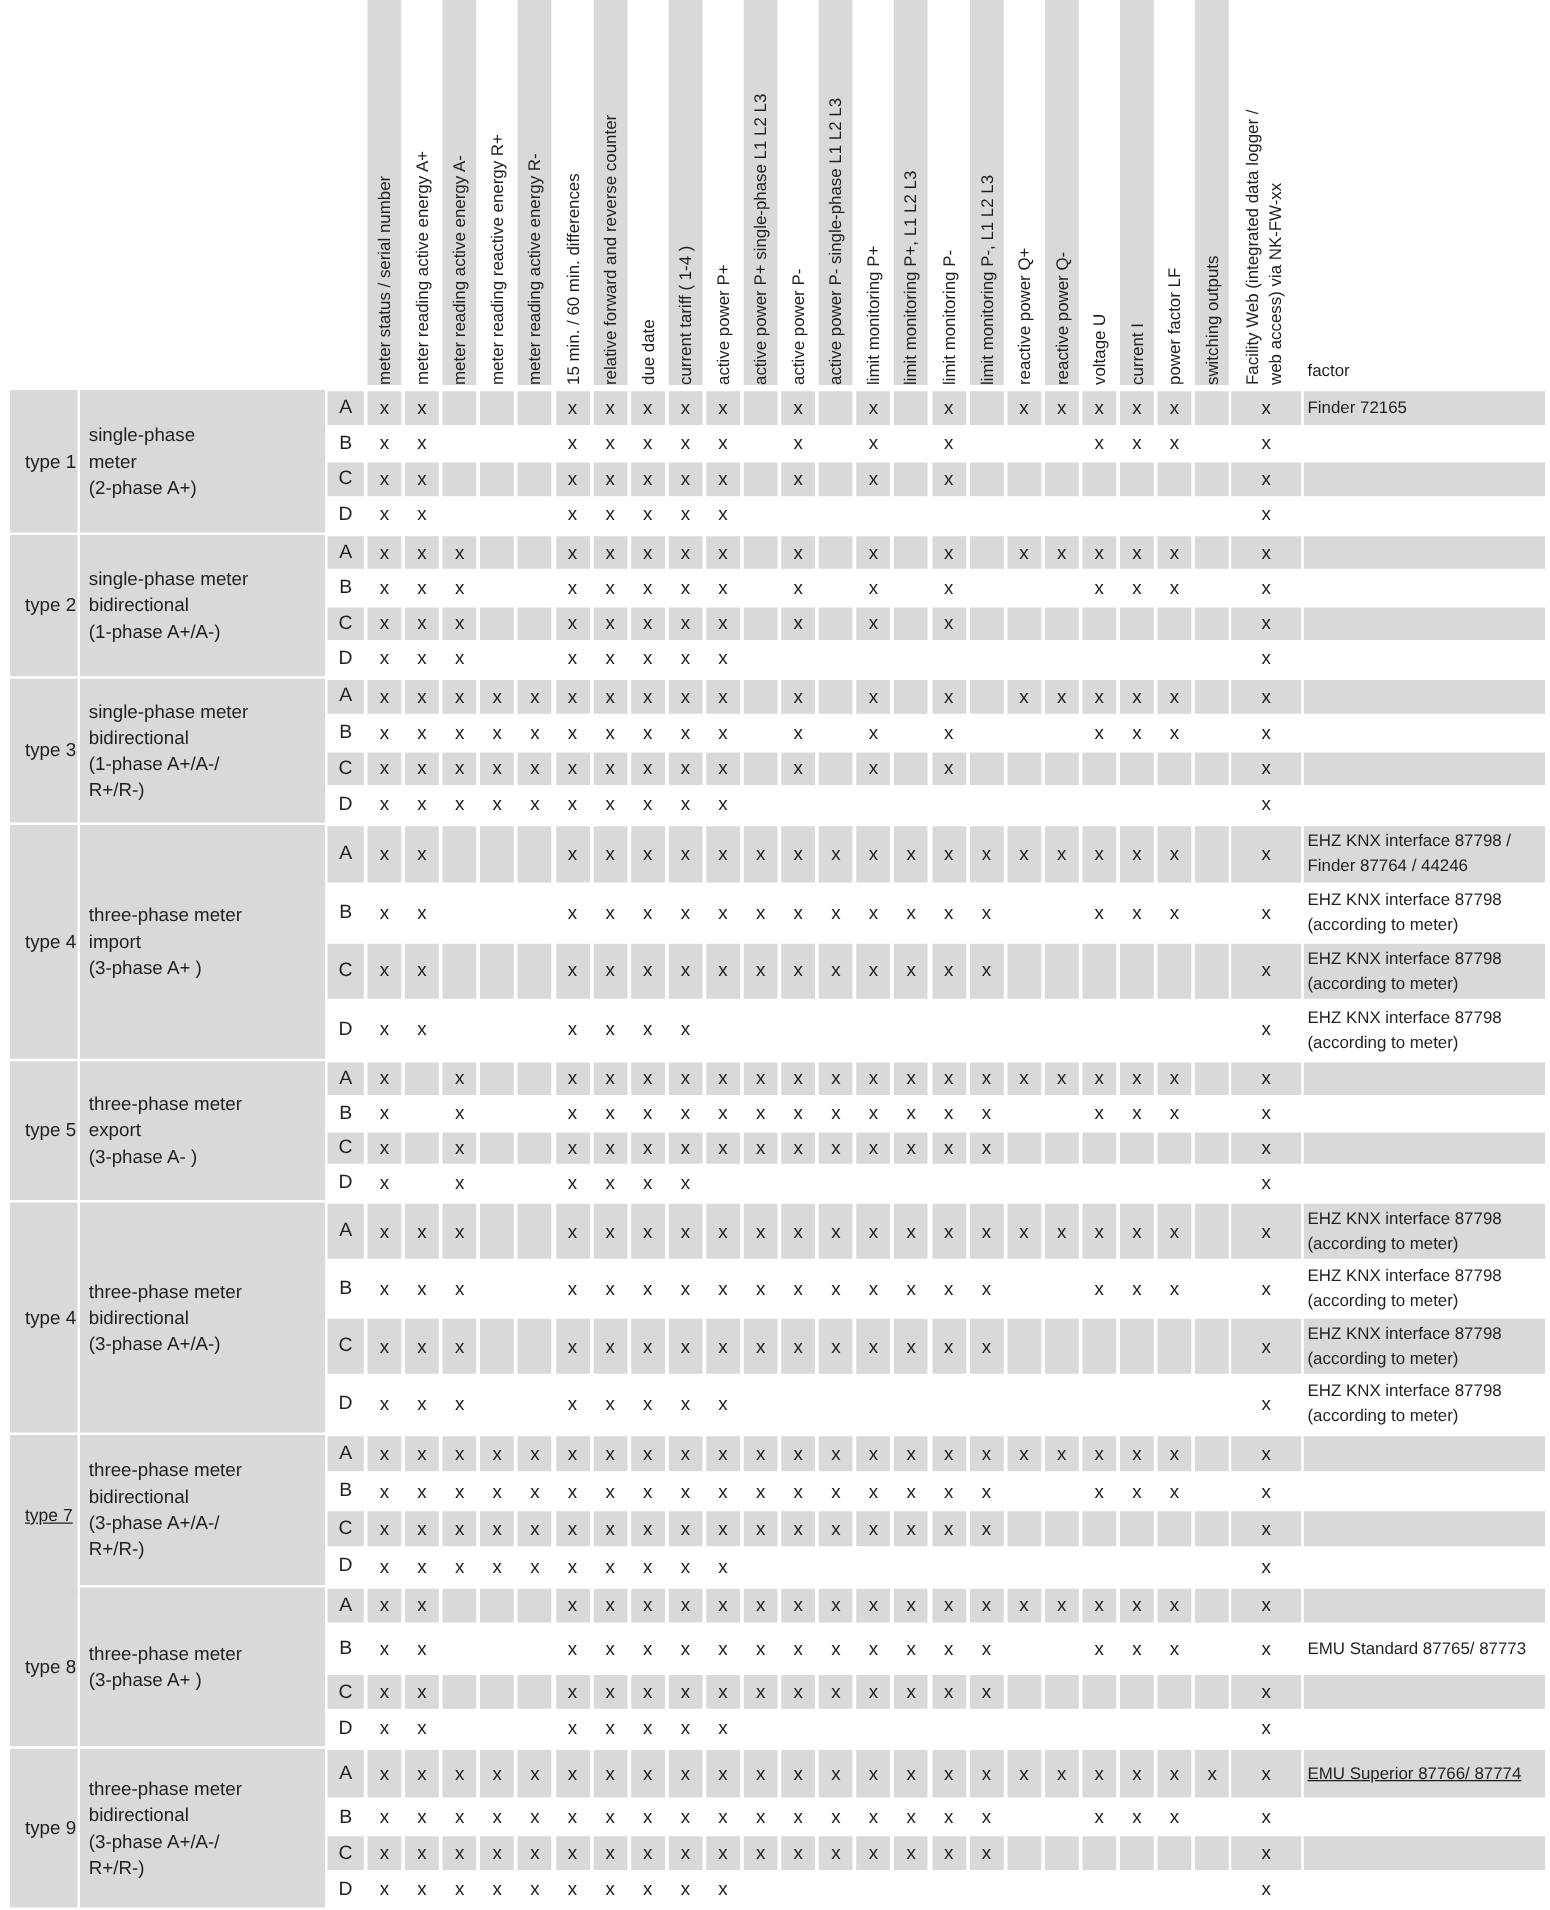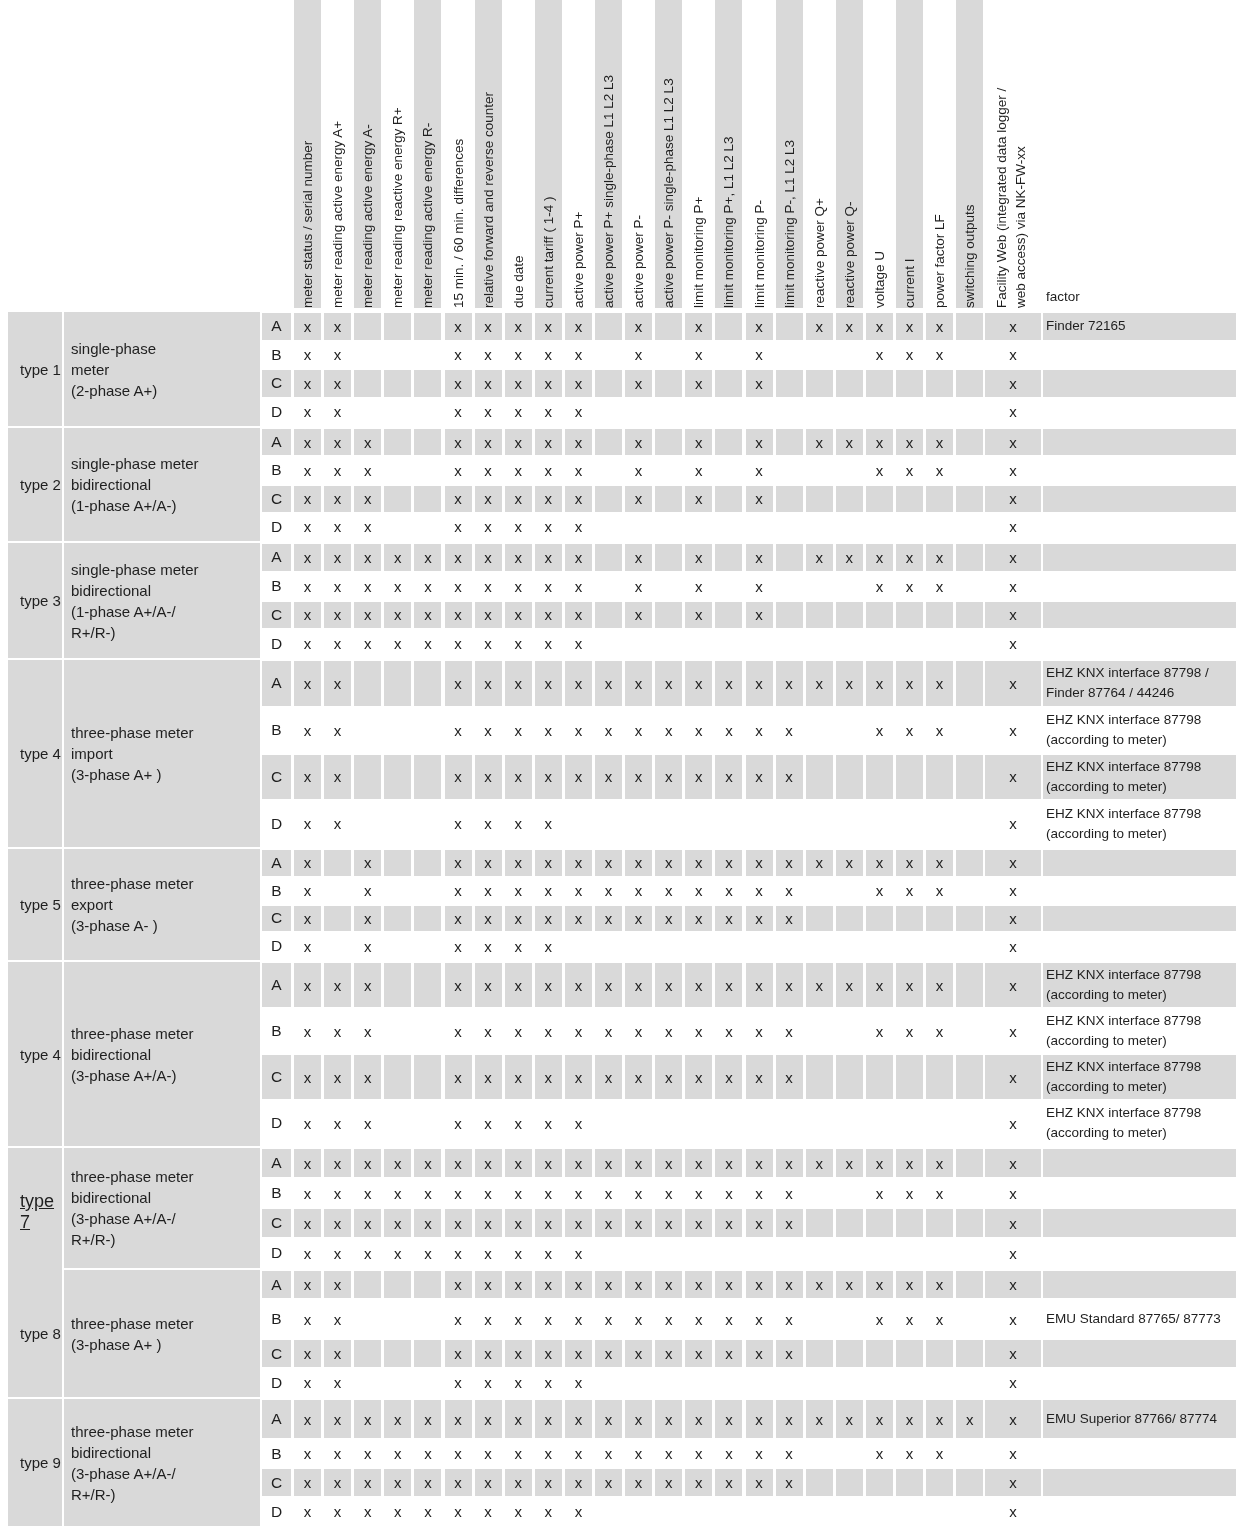--- a/index.html
+++ b/index.html
@@ -772,21 +772,21 @@
       <div class="abs" style="left: 294px; top: 1100px; width: 27px; height: 46px; display: flex; align-items: center; justify-content: center; font-size: 15px;">x</div>
       <div class="abs" style="left: 324.1px; top: 1100px; width: 27px; height: 46px; display: flex; align-items: center; justify-content: center; font-size: 15px;">x</div>
       <div class="abs" style="left: 354.2px; top: 1100px; width: 27px; height: 46px; display: flex; align-items: center; justify-content: center; font-size: 15px;">x</div>
       <div class="abs" style="left: 444.5px; top: 1100px; width: 27px; height: 46px; display: flex; align-items: center; justify-content: center; font-size: 15px;">x</div>
       <div class="abs" style="left: 474.6px; top: 1100px; width: 27px; height: 46px; display: flex; align-items: center; justify-content: center; font-size: 15px;">x</div>
       <div class="abs" style="left: 504.7px; top: 1100px; width: 27px; height: 46px; display: flex; align-items: center; justify-content: center; font-size: 15px;">x</div>
       <div class="abs" style="left: 534.8px; top: 1100px; width: 27px; height: 46px; display: flex; align-items: center; justify-content: center; font-size: 15px;">x</div>
       <div class="abs" style="left: 564.9px; top: 1100px; width: 27px; height: 46px; display: flex; align-items: center; justify-content: center; font-size: 15px;">x</div>
       <div class="abs" style="left: 985px; top: 1100px; width: 56px; height: 46px; display: flex; align-items: center; justify-content: center; font-size: 15px;">x</div>
       <div class="abs" style="left: 1046px; top: 1100px; width: 188px; height: 46px; display: flex; align-items: center; font-size: 13.5px; line-height: 20px;">EHZ KNX interface 87798 (according to meter)</div>
-      <div class="abs" style="left: 8px; top: 1148px; width: 54px; height: 128px; background: rgb(217, 217, 217); display: flex; align-items: center; padding-left: 12px; box-sizing: border-box; font-size: 18px; text-decoration: underline;">type 7</div>
+      <div class="abs" style="left: 8px; top: 1148px; width: 54px; height: 128px; background: rgb(217, 217, 217); display: flex; align-items: center; padding-left: 12px; box-sizing: border-box; font-size: 14px; text-decoration: underline;">type 7</div>
       <div class="abs" style="left: 64px; top: 1148px; width: 196px; height: 120px; background: rgb(217, 217, 217); display: flex; align-items: center; padding-left: 7px; box-sizing: border-box; font-size: 15px; line-height: 21px; white-space: pre-line;">three-phase meter
 bidirectional
 (3-phase A+/A-/
 R+/R-)</div>
       <div class="abs" style="left: 262px; top: 1149px; width: 29px; height: 28px; background: rgb(217, 217, 217);"></div>
       <div class="abs" style="left: 294px; top: 1149px; width: 27px; height: 28px; background: rgb(217, 217, 217);"></div>
       <div class="abs" style="left: 324.1px; top: 1149px; width: 27px; height: 28px; background: rgb(217, 217, 217);"></div>
       <div class="abs" style="left: 354.2px; top: 1149px; width: 27px; height: 28px; background: rgb(217, 217, 217);"></div>
       <div class="abs" style="left: 384.3px; top: 1149px; width: 27px; height: 28px; background: rgb(217, 217, 217);"></div>
       <div class="abs" style="left: 414.4px; top: 1149px; width: 27px; height: 28px; background: rgb(217, 217, 217);"></div>
@@ -1083,21 +1083,21 @@
       <div class="abs" style="left: 715.4px; top: 1399px; width: 27px; height: 40px; display: flex; align-items: center; justify-content: center; font-size: 15px;">x</div>
       <div class="abs" style="left: 745.5px; top: 1399px; width: 27px; height: 40px; display: flex; align-items: center; justify-content: center; font-size: 15px;">x</div>
       <div class="abs" style="left: 775.6px; top: 1399px; width: 27px; height: 40px; display: flex; align-items: center; justify-content: center; font-size: 15px;">x</div>
       <div class="abs" style="left: 805.7px; top: 1399px; width: 27px; height: 40px; display: flex; align-items: center; justify-content: center; font-size: 15px;">x</div>
       <div class="abs" style="left: 835.8px; top: 1399px; width: 27px; height: 40px; display: flex; align-items: center; justify-content: center; font-size: 15px;">x</div>
       <div class="abs" style="left: 865.9px; top: 1399px; width: 27px; height: 40px; display: flex; align-items: center; justify-content: center; font-size: 15px;">x</div>
       <div class="abs" style="left: 896px; top: 1399px; width: 27px; height: 40px; display: flex; align-items: center; justify-content: center; font-size: 15px;">x</div>
       <div class="abs" style="left: 926.1px; top: 1399px; width: 27px; height: 40px; display: flex; align-items: center; justify-content: center; font-size: 15px;">x</div>
       <div class="abs" style="left: 956.2px; top: 1399px; width: 27px; height: 40px; display: flex; align-items: center; justify-content: center; font-size: 15px;">x</div>
       <div class="abs" style="left: 985px; top: 1399px; width: 56px; height: 40px; display: flex; align-items: center; justify-content: center; font-size: 15px;">x</div>
-      <div class="abs" style="left: 1046px; top: 1399px; width: 188px; height: 40px; display: flex; align-items: center; font-size: 13.5px; line-height: 20px;">EMU Superior 87766/ 87774</div>
+      <div class="abs" style="left: 1046px; top: 1399px; width: 188px; height: 40px; display: flex; align-items: center; font-size: 13.5px; line-height: 20px; text-decoration: underline;">EMU Superior 87766/ 87774</div>
       <div class="abs" style="left: 262px; top: 1439px; width: 29px; height: 29px; display: flex; align-items: center; justify-content: center; font-size: 15.5px;">B</div>
       <div class="abs" style="left: 294px; top: 1439px; width: 27px; height: 29px; display: flex; align-items: center; justify-content: center; font-size: 15px;">x</div>
       <div class="abs" style="left: 324.1px; top: 1439px; width: 27px; height: 29px; display: flex; align-items: center; justify-content: center; font-size: 15px;">x</div>
       <div class="abs" style="left: 354.2px; top: 1439px; width: 27px; height: 29px; display: flex; align-items: center; justify-content: center; font-size: 15px;">x</div>
       <div class="abs" style="left: 384.3px; top: 1439px; width: 27px; height: 29px; display: flex; align-items: center; justify-content: center; font-size: 15px;">x</div>
       <div class="abs" style="left: 414.4px; top: 1439px; width: 27px; height: 29px; display: flex; align-items: center; justify-content: center; font-size: 15px;">x</div>
       <div class="abs" style="left: 444.5px; top: 1439px; width: 27px; height: 29px; display: flex; align-items: center; justify-content: center; font-size: 15px;">x</div>
       <div class="abs" style="left: 474.6px; top: 1439px; width: 27px; height: 29px; display: flex; align-items: center; justify-content: center; font-size: 15px;">x</div>
       <div class="abs" style="left: 504.7px; top: 1439px; width: 27px; height: 29px; display: flex; align-items: center; justify-content: center; font-size: 15px;">x</div>
       <div class="abs" style="left: 534.8px; top: 1439px; width: 27px; height: 29px; display: flex; align-items: center; justify-content: center; font-size: 15px;">x</div>

